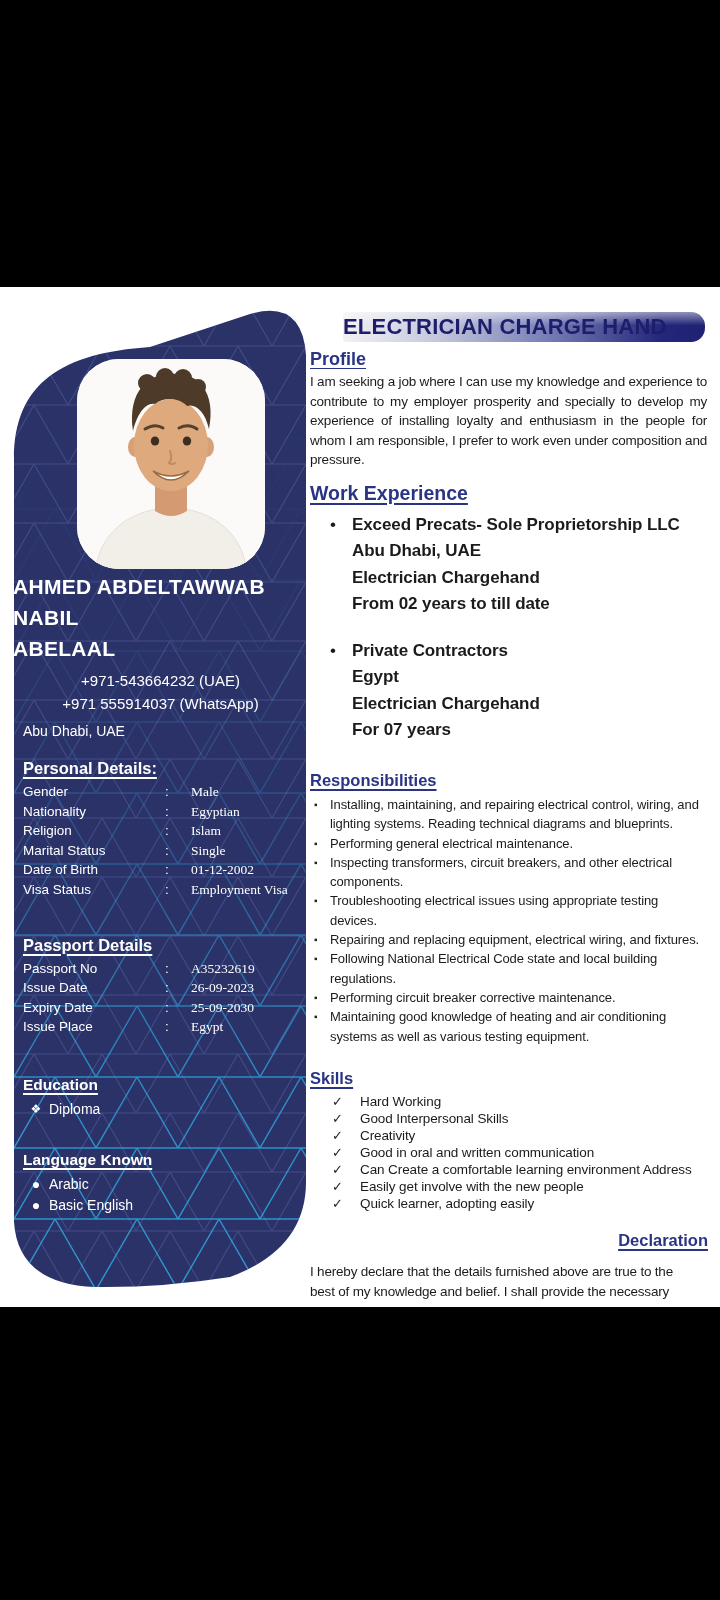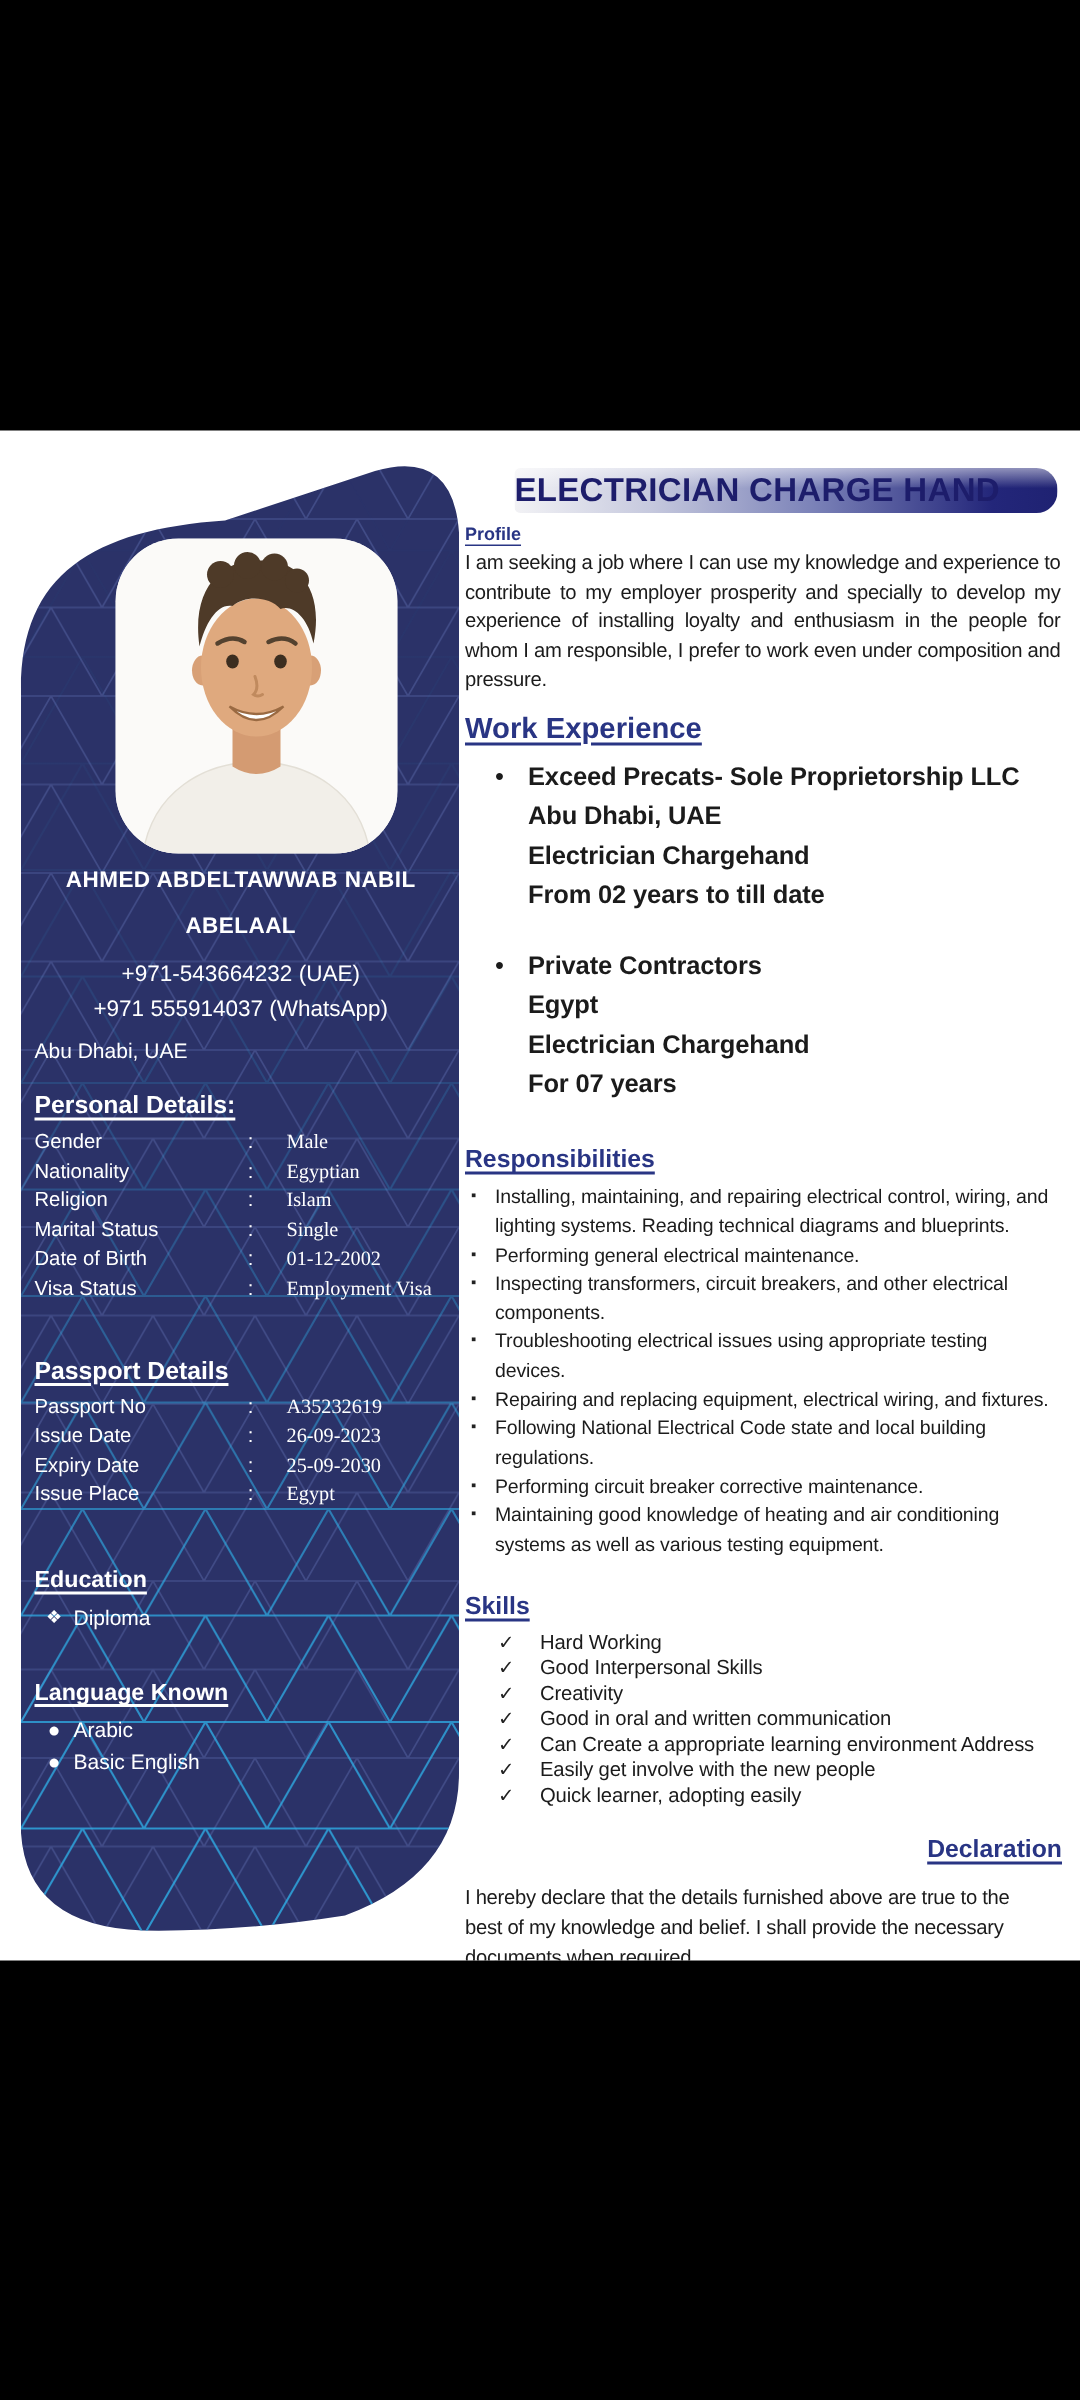--- a/index.html
+++ b/index.html
@@ -11,21 +11,21 @@
   *{margin:0;padding:0;box-sizing:border-box;}
   html,body{background:#000;}
   body{font-family:"Liberation Sans", sans-serif;}
   .screen{position:relative;width:720px;height:1600px;background:var(--letterbox);overflow:hidden;}
   .page{position:absolute;left:0;top:287px;width:720px;height:1020px;background:var(--page-bg);overflow:hidden;}
 
   
   .sidebar-svg{position:absolute;left:0;top:0;}
   .photo{position:absolute;left:77px;top:72px;width:188px;height:210px;border-radius:42px;background:#fbfaf8;overflow:hidden;}
   .sidebar-content{position:absolute;left:13px;top:284px;width:295px;color:var(--sidebar-text);}
-  .s-name{font-size:15px;font-weight:700;line-height:31px;letter-spacing:.3px;text-align:center;}
+  .s-name{font-size:21px;font-weight:700;line-height:31px;letter-spacing:.3px;}
   .s-phones{margin-top:5px;text-align:center;font-size:15px;line-height:23px;font-weight:400;}
   .s-block{padding-left:10px;}
   .s-heading{font-size:15.5px;font-weight:700;text-decoration:underline;text-underline-offset:3px;text-decoration-thickness:1.5px;}
   .s-heading.lg{font-size:16.5px;}
   .s-addr{margin-top:7px;}
   .s-addr .s-value{font-size:14px;line-height:18px;}
   .s-personal{margin-top:19px;}
   .s-passport{margin-top:36px;}
   .kv-rows{margin-top:4px;}
   .kv-row{display:flex;font-size:13.5px;line-height:19.6px;}
@@ -40,21 +40,21 @@
   .s-bullet-item .b.dot{font-size:14px;}
 
   
   .main{position:absolute;left:310px;top:25px;width:398px;color:var(--body-text);}
   .banner{margin-left:33px;width:362px;height:30px;border-radius:4px 14px 14px 4px;
     background:linear-gradient(180deg,rgba(255,255,255,.5),rgba(255,255,255,0) 45%),
       linear-gradient(90deg,var(--banner-light) 0%,#c6c9de 25%,#7b82b8 55%,var(--banner-dark) 88%,#1f2272 100%);
     display:flex;align-items:center;justify-content:flex-start;}
   .banner span{font-size:22px;font-weight:700;letter-spacing:.2px;color:var(--banner-text);}
   .m-head{color:var(--heading-blue);font-weight:700;text-decoration:underline;text-underline-offset:3px;text-decoration-thickness:1.5px;}
-  .profile-head{margin-top:7px;font-size:12px;text-decoration:underline;}
+  .profile-head{margin-top:7px;font-size:18px;text-decoration:underline;}
   .profile-text{margin-top:2px;width:397px;font-size:13.5px;line-height:19.6px;letter-spacing:-.2px;text-align:justify;}
   .we-head{margin-top:12px;font-size:19.5px;}
   .jobs{list-style:none;margin-top:7px;}
   .job{display:flex;}
   .job + .job{margin-top:20px;}
   .job-bullet{width:22px;margin-left:20px;font-size:17px;line-height:26.5px;}
   .job-line{font-size:17px;line-height:26.5px;font-weight:600;letter-spacing:-.1px;}
   .resp-head{margin-top:27px;font-size:16.5px;}
   .resp-list{list-style:none;margin-top:5px;}
   .resp-item{display:flex;}
@@ -305,21 +305,21 @@
           <li class="skill-item">
           <span class="b">✓</span>
           <span class="t">Creativity</span>
         </li>
           <li class="skill-item">
           <span class="b">✓</span>
           <span class="t">Good in oral and written communication</span>
         </li>
           <li class="skill-item">
           <span class="b">✓</span>
-          <span class="t">Can Create a appropriate learning environment Address</span>
+          <span class="t">Can Create a comfortable learning environment Address</span>
         </li>
           <li class="skill-item">
           <span class="b">✓</span>
           <span class="t">Easily get involve with the new people</span>
         </li>
           <li class="skill-item">
           <span class="b">✓</span>
           <span class="t">Quick learner, adopting easily</span>
         </li>
         </ul>

